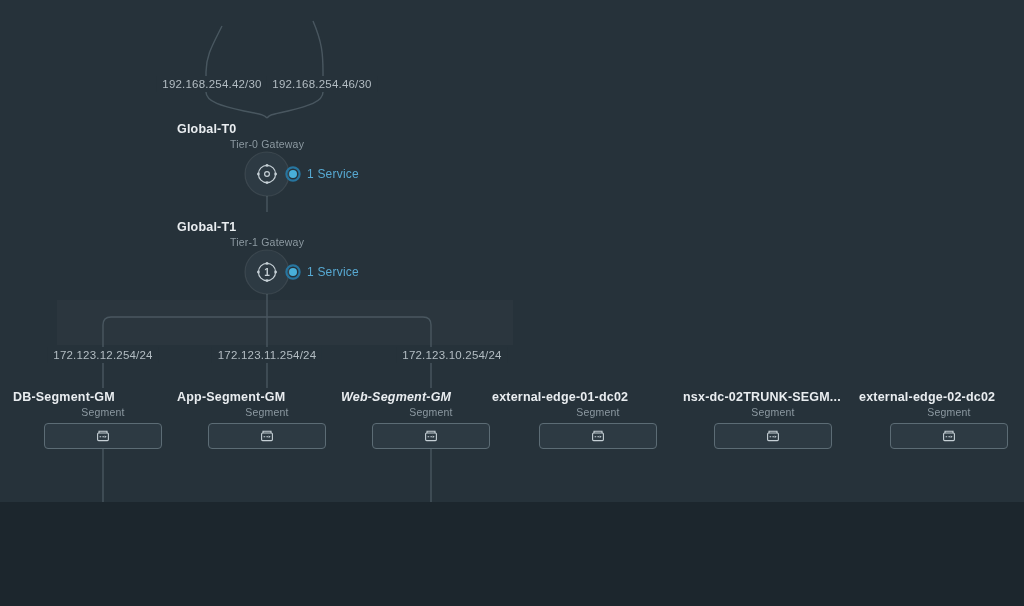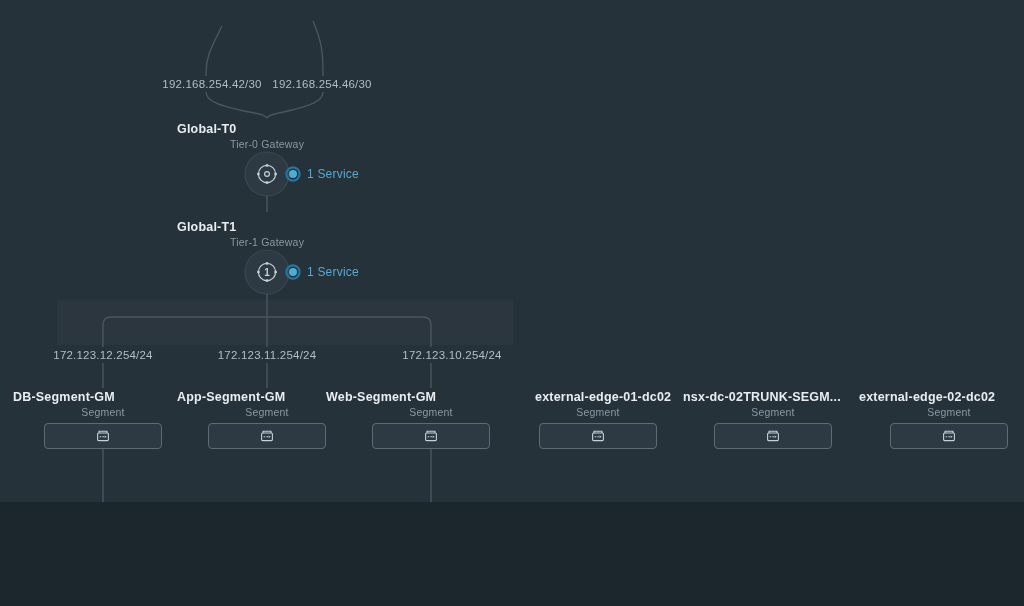--- a/index.html
+++ b/index.html
@@ -141,32 +141,32 @@
   <div class="abs node-sub" style="left:177px;top:406px;">Segment</div>
   <div class="abs seg-box" style="left:208px;top:423px;">
     <svg width="16" height="16" viewBox="0 0 16 16">
       <path d="M4 5 L4 3.2 L12 3.2 L12 5" stroke="#c6d0d6" stroke-width="1.1" fill="none"></path>
       <rect x="2.6" y="5" width="10.8" height="7.6" rx="1" stroke="#c6d0d6" stroke-width="1.1" fill="none"></rect>
       <line x1="4.6" y1="8.8" x2="9.4" y2="8.8" stroke="#c6d0d6" stroke-width="1.1" stroke-dasharray="1.6 1.2"></line>
       <path d="M9.6 7.6 L11.6 8.8 L9.6 10 Z" fill="#c6d0d6"></path>
     </svg>
   </div>
 
-  <div class="abs node-name" style="left:326px;top:390px;">Web-Segment-GM</div>
+  <div class="abs node-name" style="left:341px;top:390px;font-style:italic;">Web-Segment-GM</div>
   <div class="abs node-sub" style="left:341px;top:406px;">Segment</div>
   <div class="abs seg-box" style="left:372px;top:423px;">
     <svg width="16" height="16" viewBox="0 0 16 16">
       <path d="M4 5 L4 3.2 L12 3.2 L12 5" stroke="#c6d0d6" stroke-width="1.1" fill="none"></path>
       <rect x="2.6" y="5" width="10.8" height="7.6" rx="1" stroke="#c6d0d6" stroke-width="1.1" fill="none"></rect>
       <line x1="4.6" y1="8.8" x2="9.4" y2="8.8" stroke="#c6d0d6" stroke-width="1.1" stroke-dasharray="1.6 1.2"></line>
       <path d="M9.6 7.6 L11.6 8.8 L9.6 10 Z" fill="#c6d0d6"></path>
     </svg>
   </div>
 
-  <div class="abs node-name" style="left:535px;top:390px;">external-edge-01-dc02</div>
+  <div class="abs node-name" style="left:492px;top:390px;">external-edge-01-dc02</div>
   <div class="abs node-sub" style="left:508px;top:406px;">Segment</div>
   <div class="abs seg-box" style="left:539px;top:423px;">
     <svg width="16" height="16" viewBox="0 0 16 16">
       <path d="M4 5 L4 3.2 L12 3.2 L12 5" stroke="#c6d0d6" stroke-width="1.1" fill="none"></path>
       <rect x="2.6" y="5" width="10.8" height="7.6" rx="1" stroke="#c6d0d6" stroke-width="1.1" fill="none"></rect>
       <line x1="4.6" y1="8.8" x2="9.4" y2="8.8" stroke="#c6d0d6" stroke-width="1.1" stroke-dasharray="1.6 1.2"></line>
       <path d="M9.6 7.6 L11.6 8.8 L9.6 10 Z" fill="#c6d0d6"></path>
     </svg>
   </div>
 

